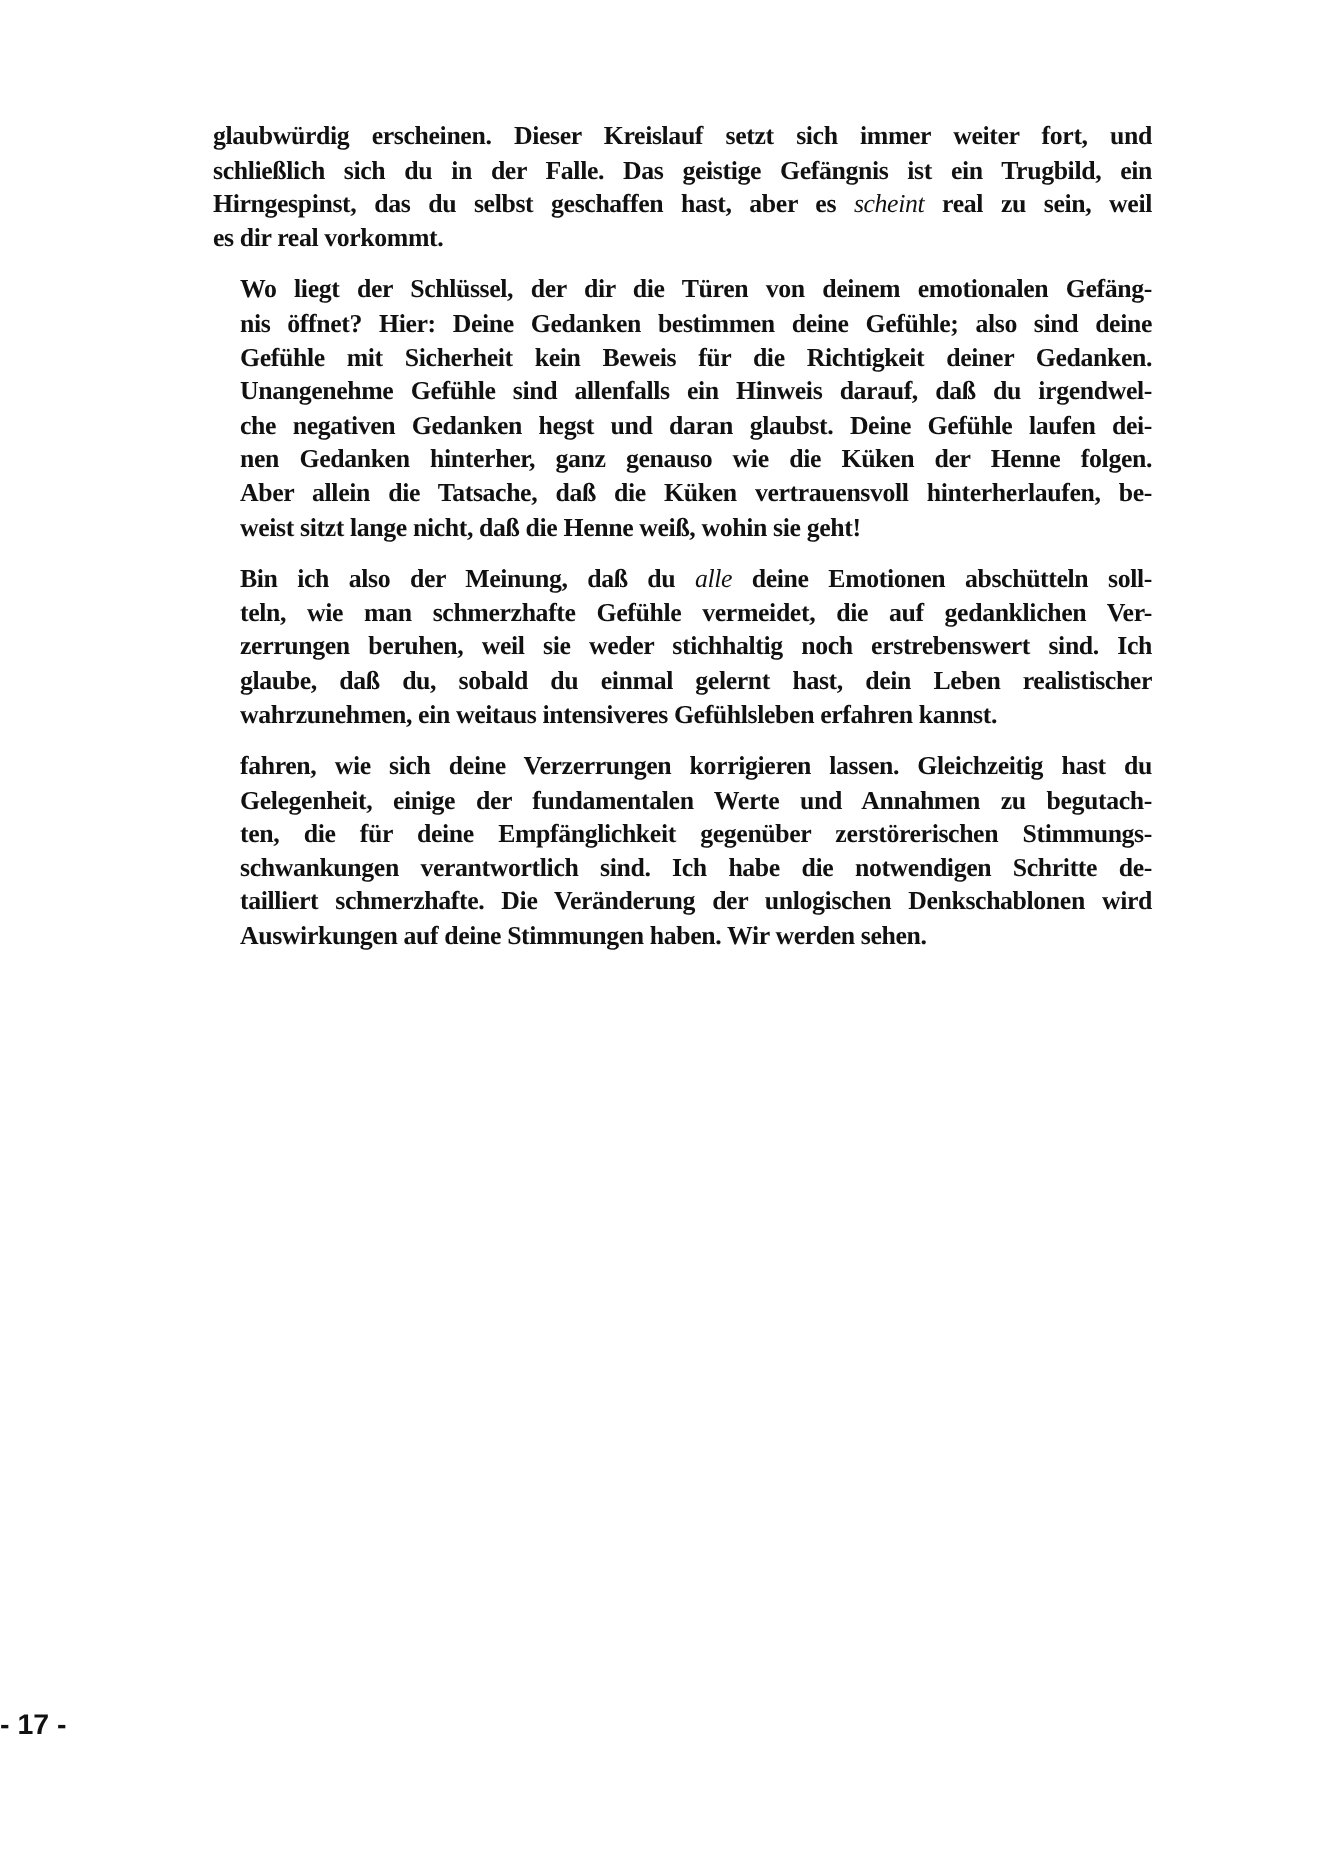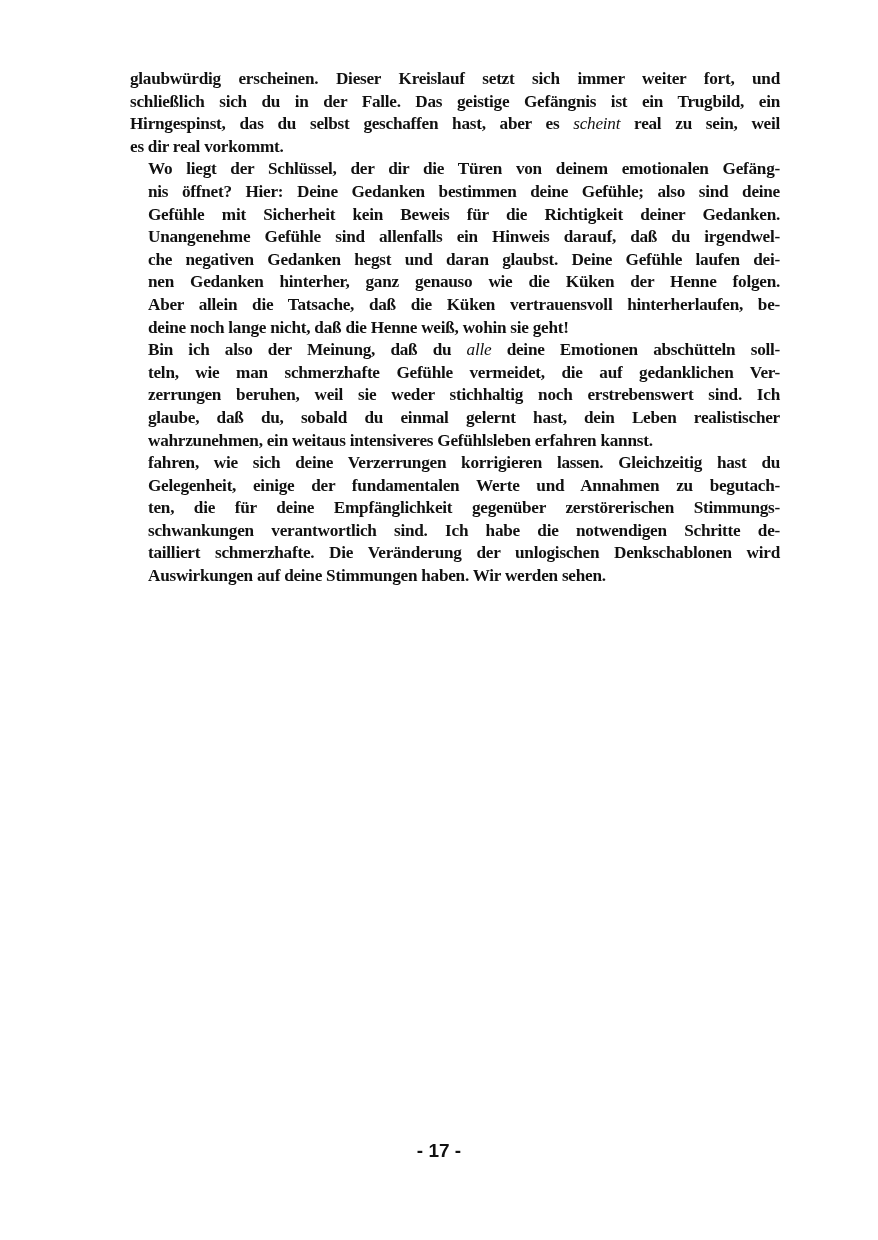--- a/index.html
+++ b/index.html
@@ -4,27 +4,27 @@
   <style>
     html, body { margin: 0; padding: 0; background: #ffffff; }
     body { width: 878px; height: 1240px; position: relative; overflow: hidden; }
     .page { position: absolute; left: 0; top: 0; width: 878px; height: 1240px; background: #fff; }
     .text-block {
       position: absolute; left: 130px; top: 68px; width: 650px;
       font-family: "Liberation Serif", "DejaVu Serif", serif;
       font-size: 17.2px; line-height: 22.6px; color: #111;
       font-weight: bold; letter-spacing: -0.25px;
     }
-    .para { margin: 0; text-align: justify; hyphens: manual; font-family: Liberation Serif, serif; }
+    .para { margin: 12px; text-align: justify; hyphens: manual; font-family: Liberation Serif, serif; }
     .para.indent { text-indent: 18px; }
     .para em { font-style: italic; font-weight: normal; }
     .line { display: block; text-align: justify; text-align-last: justify; white-space: nowrap; }
     .line.last { text-align-last: left; }
     .page-number {
-      position: absolute; left: 0; width: 878px; top: 1140px; text-align: center;
+      position: absolute; left: 0; width: 878px; top: 1140px; 
       font-family: "Liberation Sans", "DejaVu Sans", sans-serif; font-size: 19px; font-weight: bold; color: #111;
     }
   </style>
 </head>
 <body>
 
 <div class="page">
   <div class="text-block" id="text-block">
       <div class="para">
         <span class="line">glaubwürdig erscheinen. Dieser Kreislauf setzt sich immer weiter fort, und</span>
@@ -33,21 +33,21 @@
         <span class="line last">es dir real vorkommt.</span>
       </div>
       <div class="para indent">
         <span class="line" style="text-indent: 18px;">Wo liegt der Schlüssel, der dir die Türen von deinem emotionalen Gefäng-</span>
         <span class="line">nis öffnet? Hier: Deine Gedanken bestimmen deine Gefühle; also sind deine</span>
         <span class="line">Gefühle mit Sicherheit kein Beweis für die Richtigkeit deiner Gedanken.</span>
         <span class="line">Unangenehme Gefühle sind allenfalls ein Hinweis darauf, daß du irgendwel-</span>
         <span class="line">che negativen Gedanken hegst und daran glaubst. Deine Gefühle laufen dei-</span>
         <span class="line">nen Gedanken hinterher, ganz genauso wie die Küken der Henne folgen.</span>
         <span class="line">Aber allein die Tatsache, daß die Küken vertrauensvoll hinterherlaufen, be-</span>
-        <span class="line last">deine noch lange nicht, daß die Henne weiß, wohin sie geht!</span>
+        <span class="line last">weist sitzt lange nicht, daß die Henne weiß, wohin sie geht!</span>
       </div>
       <div class="para indent">
         <span class="line" style="text-indent: 18px;">Bin ich also der Meinung, daß du <em>alle</em> deine Emotionen abschütteln soll-</span>
         <span class="line">teln, wie man schmerzhafte Gefühle vermeidet, die auf gedanklichen Ver-</span>
         <span class="line">zerrungen beruhen, weil sie weder stichhaltig noch erstrebenswert sind. Ich</span>
         <span class="line">glaube, daß du, sobald du einmal gelernt hast, dein Leben realistischer</span>
         <span class="line last">wahrzunehmen, ein weitaus intensiveres Gefühlsleben erfahren kannst.</span>
       </div>
       <div class="para indent">
         <span class="line">fahren, wie sich deine Verzerrungen korrigieren lassen. Gleichzeitig hast du</span>

